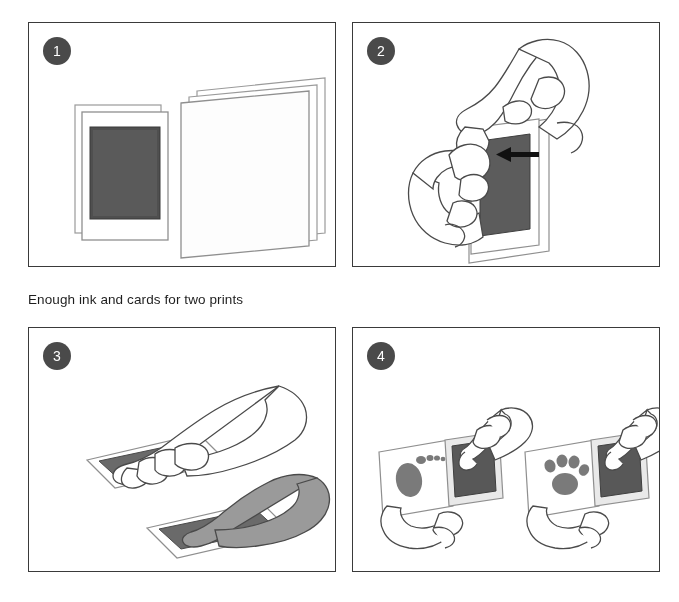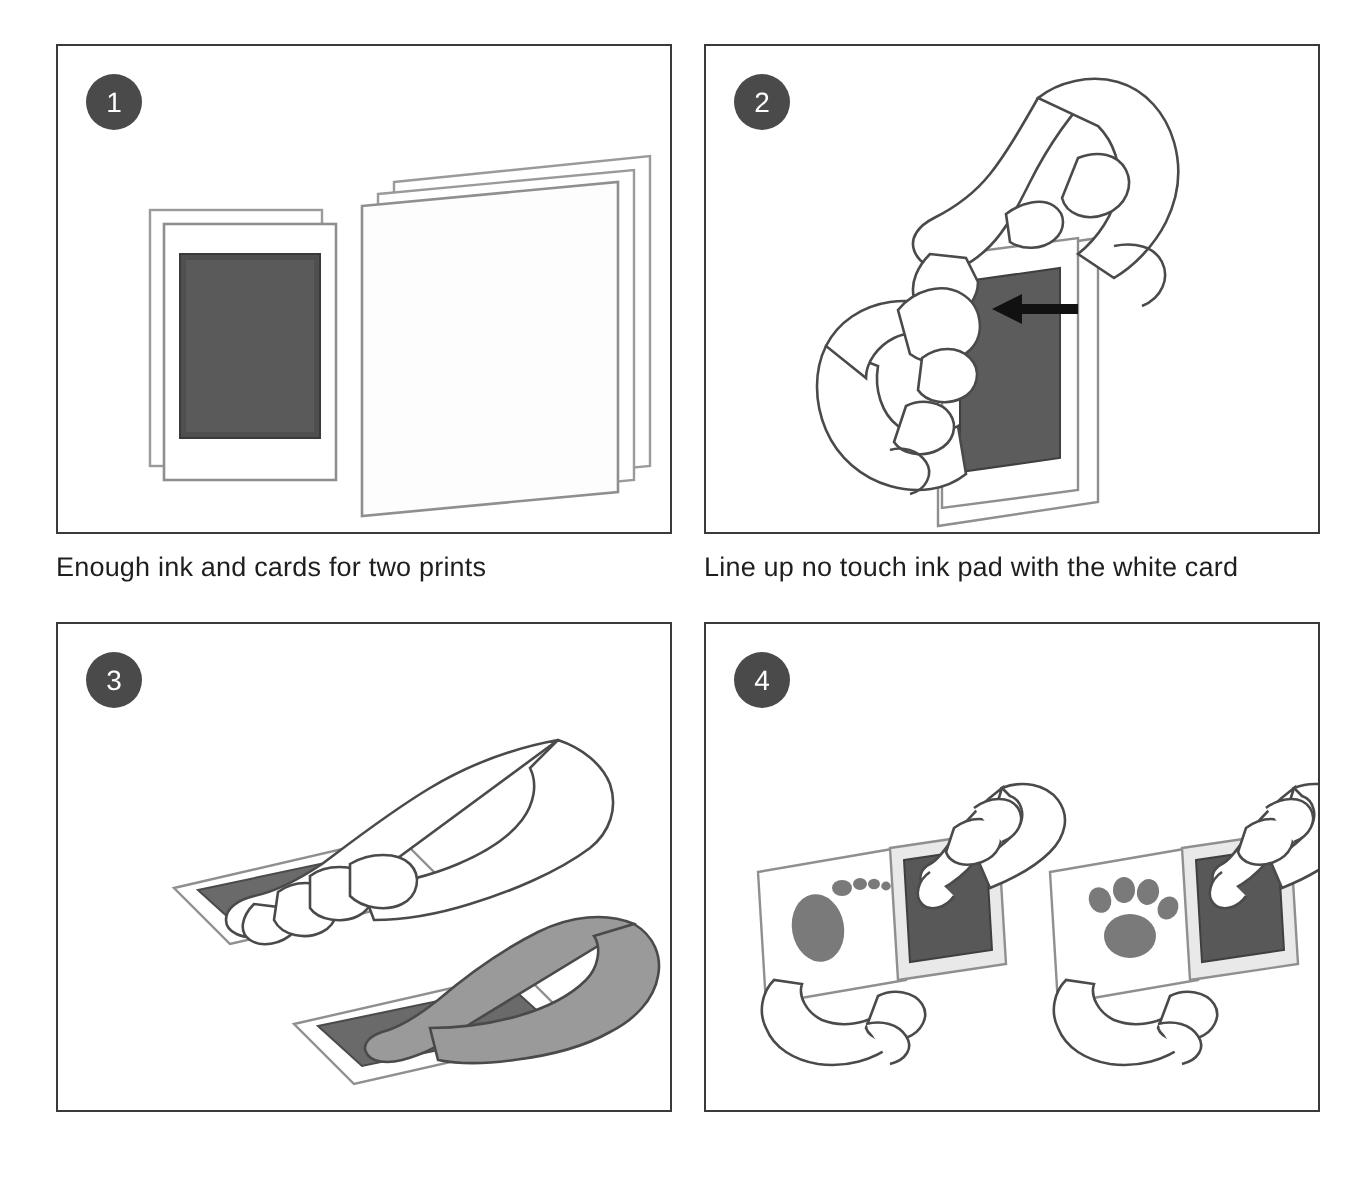--- a/index.html
+++ b/index.html
@@ -49,21 +49,21 @@
     border-radius: 50%;
     background: #4a4a4a;
     color: #ffffff;
     font-size: 14px;
     line-height: 28px;
     text-align: center;
     font-family: "Liberation Sans", sans-serif;
     z-index: 6;
   }
   .caption {
-    margin-top: 9px;
+    margin-top: 25px;
     font-size: 13.5px;
     line-height: 1.25;
     color: #1e1e1e;
     letter-spacing: 0.1px;
   }
   svg { display: block; }
 </style>
 </head>
 <body>
 
@@ -122,21 +122,20 @@
             <path d="M108 156 C116 150 126 150 132 156 C138 162 136 172 128 176 C120 180 110 178 106 172 Z" fill="#ffffff"></path>
             <path d="M100 180 C108 176 118 178 122 184 C126 190 124 198 116 202 C108 206 98 204 94 198 Z" fill="#ffffff"></path>
             <path d="M92 202 C98 200 106 202 110 208 C114 214 110 222 102 224" fill="none"></path>
           </g>
 
           <g>
             <path d="M186 129 L158 129 L158 124 L143 131.5 L158 139 L158 134 L186 134 Z" fill="#111111"></path>
           </g>
         </svg>
       </div>
-      <div class="caption">Line up no touch ink pad with the white card</div>
     </div>
 
     <div class="panel">
       <div class="frame">
         <div class="badge">3</div>
         <svg width="308" height="245" viewBox="0 0 308 245">
 
           <g>
             <path d="M58 132 L170 106 L198 134 L86 160 Z" fill="#ffffff" stroke="#8f8f8f" stroke-width="1.2"></path>
             <path d="M70 133 L164 113 L186 133 L92 153 Z" fill="#6a6a6a" stroke="#4a4a4a" stroke-width="1"></path>

